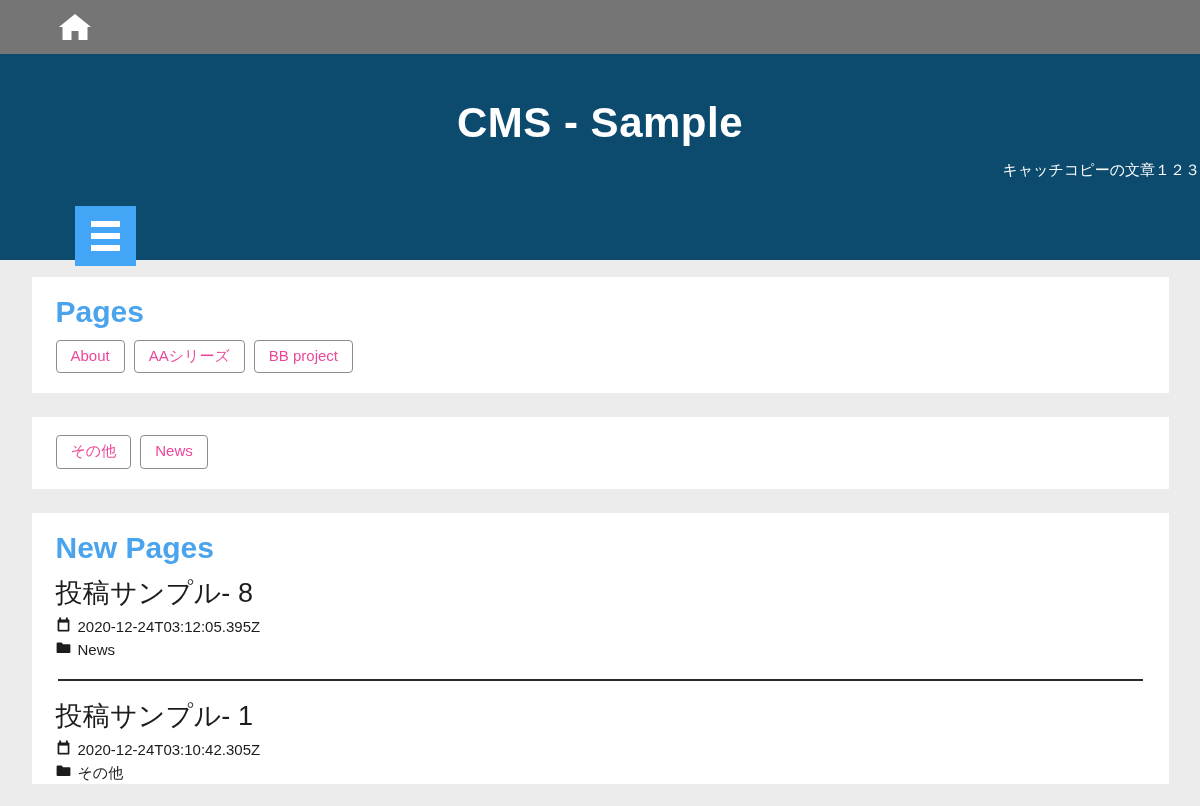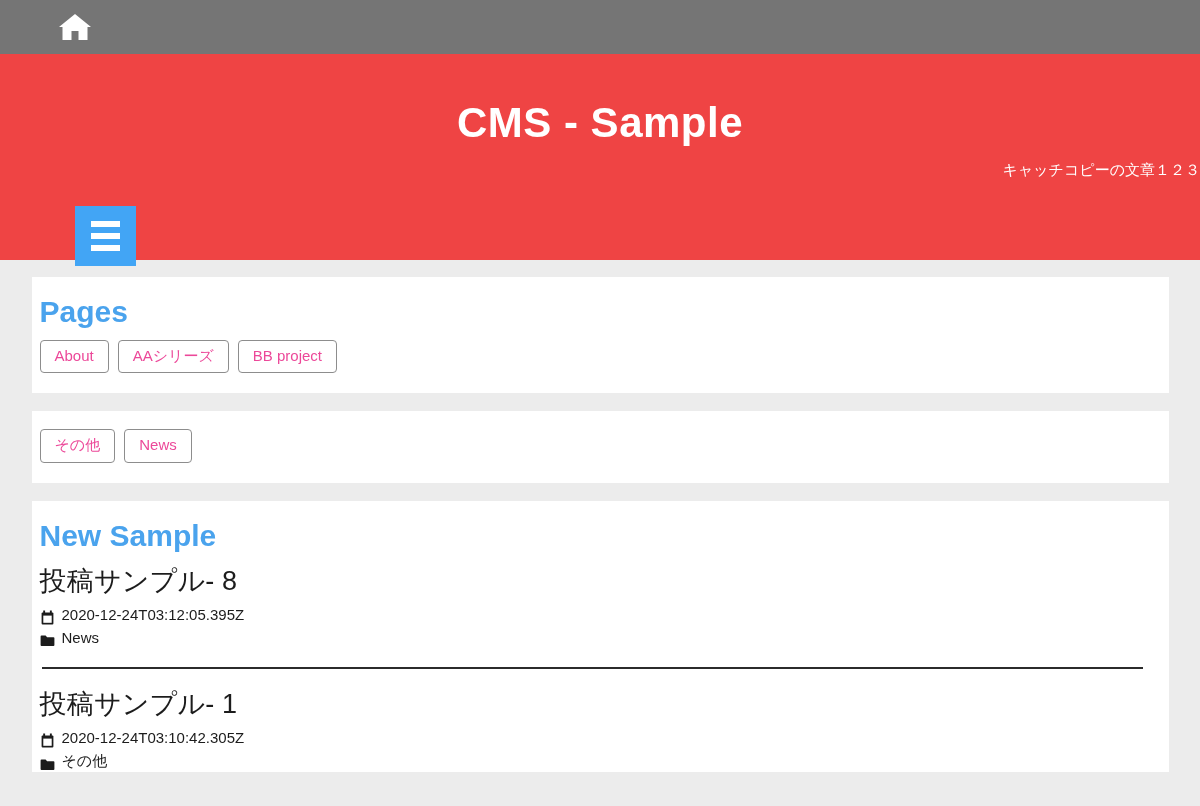--- a/index.html
+++ b/index.html
@@ -24,21 +24,21 @@
     box-sizing: border-box;
   }
   .home-icon {
     width: 34px;
     height: 30px;
     display: block;
   }
 
   
   .hero {
-    background: #ef4444;
+    background: #0c4a6e;
     height: 206px;
     position: relative;
     box-sizing: border-box;
   }
   .hero-title {
     margin: 0;
     padding-top: 45px;
     text-align: center;
     color: #ffffff;
     font-size: 42px;
@@ -75,24 +75,24 @@
     background: #ffffff;
     display: block;
   }
 
   
   .main {
     padding: 0;
   }
   .card {
     background: #ffffff;
-    margin: 0 auto 18px auto;
+    margin: 0 auto 24px auto;
     width: 1137px;
     box-sizing: border-box;
-    padding: 18px 24px 20px 8px;
+    padding: 18px 24px 20px 24px;
   }
   .card:first-child {
     margin-top: 17px;
   }
   .card-title {
     margin: 0 0 10px 0;
     color: #4aa3ed;
     font-size: 30px;
     font-weight: bold;
     line-height: 1.15;
@@ -126,21 +126,21 @@
   .post-title {
     margin: 0 0 6px 0;
     font-size: 27px;
     font-weight: normal;
     color: #1c1c1c;
     line-height: 1.25;
     letter-spacing: 0.2px;
   }
   .post-meta {
     display: flex;
-    align-items: flex-end;
+    align-items: flex-start;
     gap: 7px;
     font-size: 15px;
     color: #1c1c1c;
     margin-bottom: 3px;
     line-height: 1.35;
   }
   .meta-icon {
     width: 15px;
     height: 15px;
     flex: 0 0 15px;
@@ -188,21 +188,21 @@
   </div>
 
   <div class="card">
     <div class="pill-row">
       <button class="pill">その他</button>
       <button class="pill">News</button>
     </div>
   </div>
 
   <div class="card posts-card">
-    <h2 class="card-title">New Sample</h2>
+    <h2 class="card-title">New Pages</h2>
 
     <div class="post">
       <h3 class="post-title">投稿サンプル- 8</h3>
       <div class="post-meta">
         <span class="meta-icon">
           <svg viewBox="0 0 15 15" width="15" height="15" aria-hidden="true">
             <rect x="3.2" y="0.5" width="1.9" height="2.6" fill="#1c1c1c"></rect>
             <rect x="9.9" y="0.5" width="1.9" height="2.6" fill="#1c1c1c"></rect>
             <rect x="1.6" y="2.4" width="11.8" height="12.1" rx="1" fill="#1c1c1c"></rect>
             <rect x="3.3" y="5.6" width="8.4" height="7.2" fill="#ffffff"></rect>

